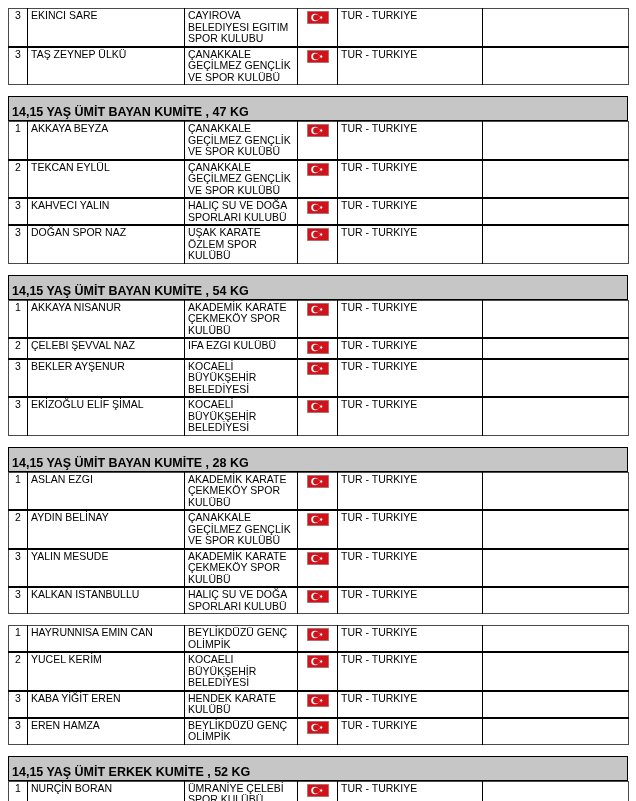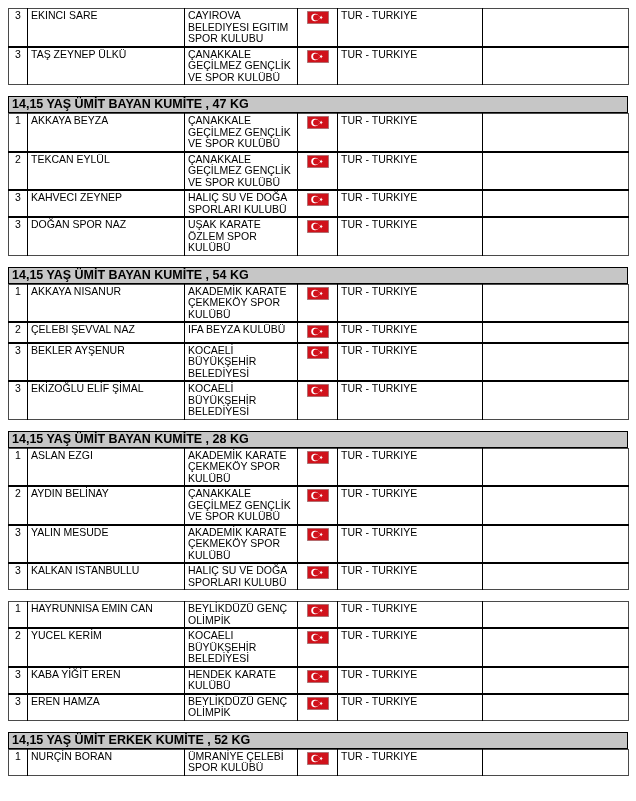--- a/index.html
+++ b/index.html
@@ -18,21 +18,21 @@
     padding: 8px 0 0 8px;
   }
   .section { width: 620px; }
   #tables > .section + .section { margin-top: 11px; }
   .section-header {
     background: var(--header-bg, #c6c6c6);
     border: 1px solid #000;
     font-weight: bold;
     font-size: 12.5px;
     line-height: 15px;
-    padding: 0 0 0 3px;
+    padding: 8px 0 0 3px;
     white-space: nowrap;
     overflow: hidden;
   }
   table.results-table {
     width: 620px;
     border-collapse: collapse;
     table-layout: fixed;
     border: 1px solid #4a4a4a;
   }
   td {
@@ -150,21 +150,21 @@
         <circle cx="18.2" cy="13" r="6" fill="var(--flag-red, #d0121b)"></circle>
         <polygon fill="#ffffff" points="32,13 29.38,14.0 29.24,16.8 27.47,14.62 24.76,15.35 26.3,13 24.76,10.65 27.47,11.38 29.24,9.2 29.38,12.0"></polygon>
       </svg>
     </td>
     <td class="c-country">TUR - TURKIYE</td>
     <td class="c-notes"></td>
   </tr>
 
   <tr>
     <td class="c-rank">3</td>
-    <td class="c-name">KAHVECI ZEYNEP</td>
+    <td class="c-name">KAHVECI YALIN</td>
     <td class="c-club">HALIÇ SU VE DOĞA
 SPORLARI KULUBÜ</td>
     <td class="c-flag">
       <svg width="22" height="13" viewBox="0 0 44 26" xmlns="http://www.w3.org/2000/svg">
         <rect x="0.5" y="0.5" width="43" height="25" fill="var(--flag-red, #d0121b)" stroke="#8f8f8f"></rect>
         <circle cx="16" cy="13" r="7.5" fill="#ffffff"></circle>
         <circle cx="18.2" cy="13" r="6" fill="var(--flag-red, #d0121b)"></circle>
         <polygon fill="#ffffff" points="32,13 29.38,14.0 29.24,16.8 27.47,14.62 24.76,15.35 26.3,13 24.76,10.65 27.47,11.38 29.24,9.2 29.38,12.0"></polygon>
       </svg>
     </td>
@@ -219,21 +219,21 @@
         <polygon fill="#ffffff" points="32,13 29.38,14.0 29.24,16.8 27.47,14.62 24.76,15.35 26.3,13 24.76,10.65 27.47,11.38 29.24,9.2 29.38,12.0"></polygon>
       </svg>
     </td>
     <td class="c-country">TUR - TURKIYE</td>
     <td class="c-notes"></td>
   </tr>
 
   <tr>
     <td class="c-rank">2</td>
     <td class="c-name">ÇELEBI ŞEVVAL NAZ</td>
-    <td class="c-club">IFA BEYZA KULÜBÜ</td>
+    <td class="c-club">IFA EZGI KULÜBÜ</td>
     <td class="c-flag">
       <svg width="22" height="13" viewBox="0 0 44 26" xmlns="http://www.w3.org/2000/svg">
         <rect x="0.5" y="0.5" width="43" height="25" fill="var(--flag-red, #d0121b)" stroke="#8f8f8f"></rect>
         <circle cx="16" cy="13" r="7.5" fill="#ffffff"></circle>
         <circle cx="18.2" cy="13" r="6" fill="var(--flag-red, #d0121b)"></circle>
         <polygon fill="#ffffff" points="32,13 29.38,14.0 29.24,16.8 27.47,14.62 24.76,15.35 26.3,13 24.76,10.65 27.47,11.38 29.24,9.2 29.38,12.0"></polygon>
       </svg>
     </td>
     <td class="c-country">TUR - TURKIYE</td>
     <td class="c-notes"></td>

